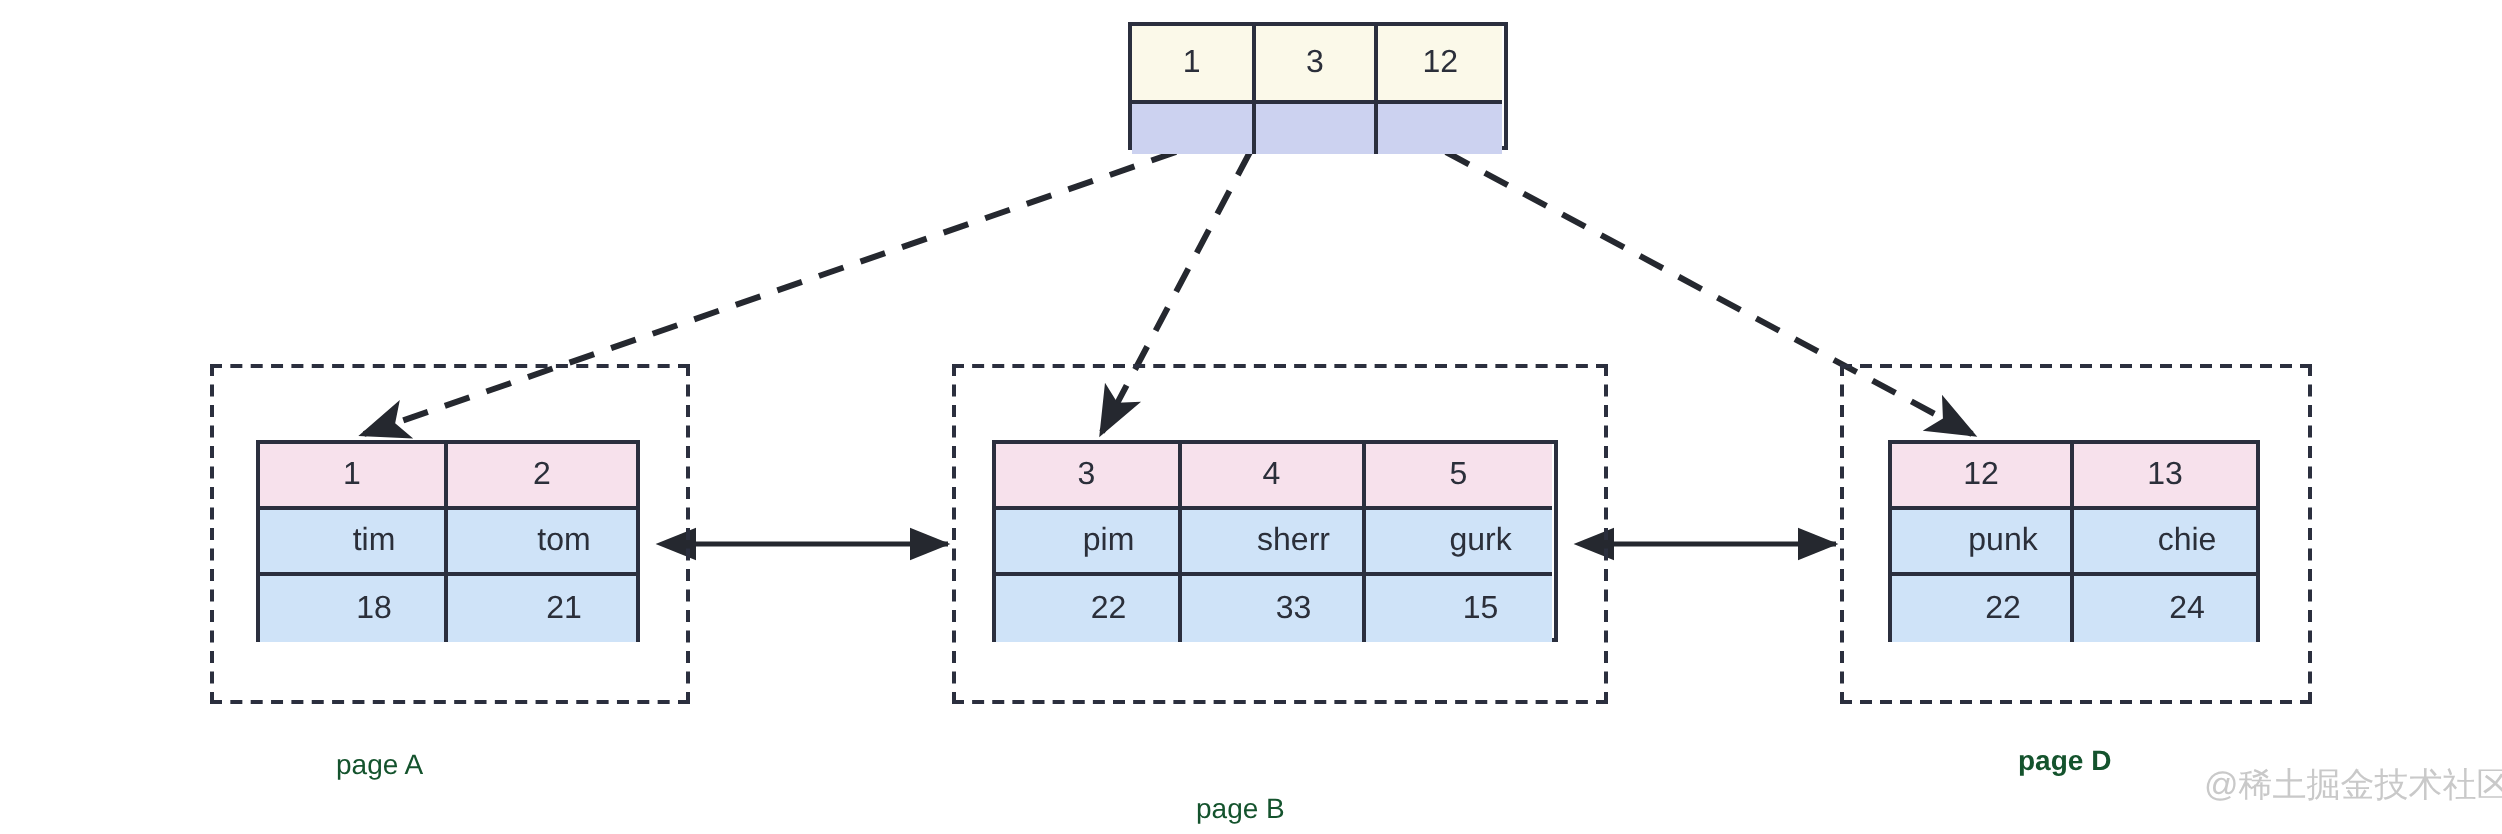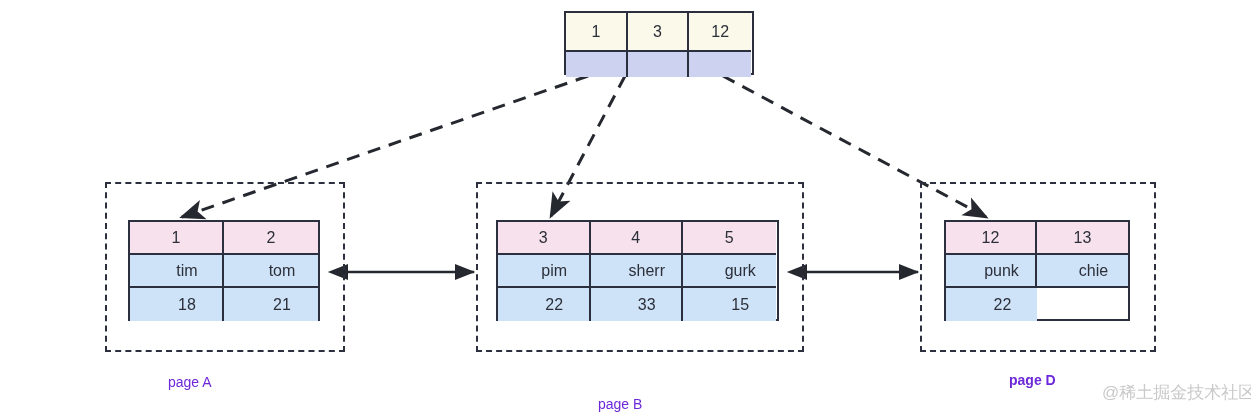--- a/index.html
+++ b/index.html
@@ -82,21 +82,21 @@
   .page-box {
     position: absolute;
     border: 2.5px dashed #2b2f3e;
     box-sizing: border-box;
     background: transparent;
     z-index: 1;
   }
   .page-label {
     position: absolute;
     font-size: 14px;
-    color: #6d28d9;
+    color: #14532d;
     white-space: nowrap;
     z-index: 4;
   }
 
   .leaf .row.keys .cell {
     background: #f7e1ec;
     height: 33px;
   }
   .leaf .row.vals .cell,
   .leaf .row.nums .cell {
@@ -220,19 +220,20 @@
     <div class="row keys">
       <div class="cell">12</div>
       <div class="cell">13</div>
     </div>
     <div class="row vals">
       <div class="cell">punk</div>
       <div class="cell">chie</div>
     </div>
     <div class="row nums">
       <div class="cell">22</div>
+      <div class="cell">24</div>
     </div>
   </div>
   <div class="page-label" id="label-d">page D</div>
 
   <div class="watermark">@稀土掘金技术社区</div>
 
 </div>
 
 </body></html>

